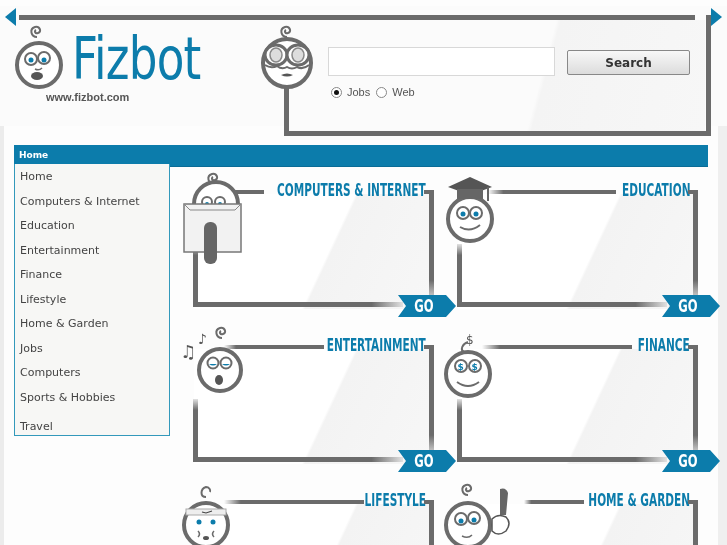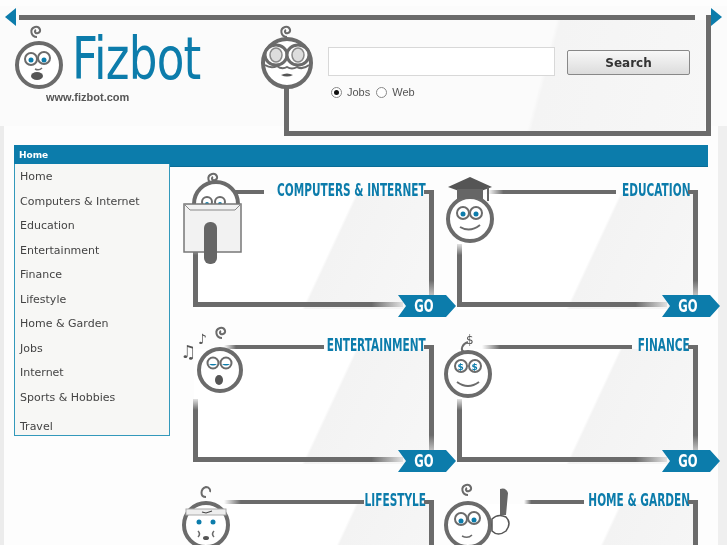--- a/index.html
+++ b/index.html
@@ -114,21 +114,21 @@
 
   <div class="sidebar">
     <div class="sidebar-item" style="top:6px">Home</div>
     <div class="sidebar-item" style="top:31px">Computers &amp; Internet</div>
     <div class="sidebar-item" style="top:55px">Education</div>
     <div class="sidebar-item" style="top:80px">Entertainment</div>
     <div class="sidebar-item" style="top:104px">Finance</div>
     <div class="sidebar-item" style="top:129px">Lifestyle</div>
     <div class="sidebar-item" style="top:153px">Home &amp; Garden</div>
     <div class="sidebar-item" style="top:178px">Jobs</div>
-    <div class="sidebar-item" style="top:202px">Internet</div>
+    <div class="sidebar-item" style="top:202px">Computers</div>
     <div class="sidebar-item" style="top:227px">Sports &amp; Hobbies</div>
     <div class="sidebar-item" style="top:256px">Travel</div>
   </div>
 
   <div class="card" style="left:172px; top:163px;">
     <div class="card-bg"></div>
     <div class="card-top-line" style="left:48px; width:44px;"></div>
     <div class="card-title" style="right:11px;">COMPUTERS &amp; INTERNET</div>
     <div class="card-title-tick" style="left:252px;"></div>
     <div class="card-right-line" style="left:257px;"></div>

